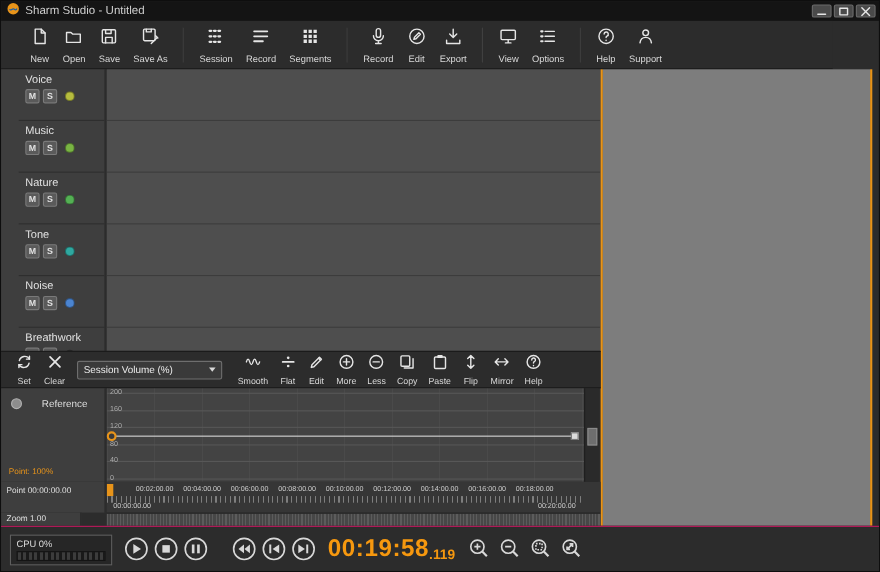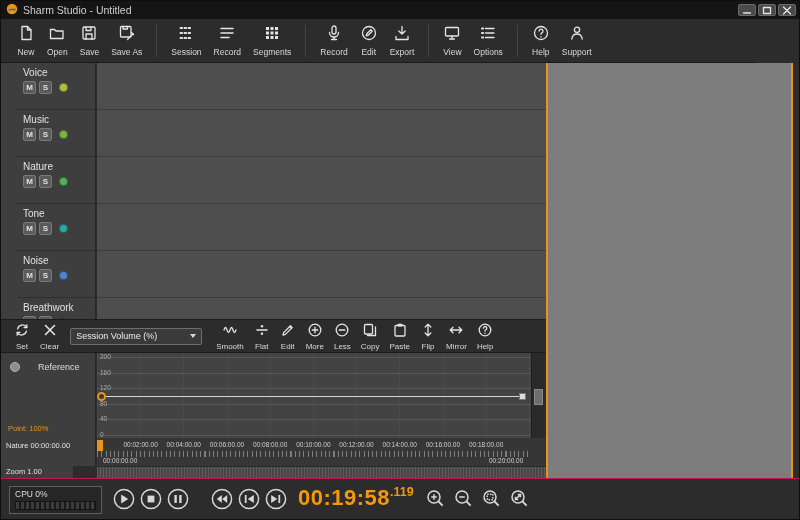--- a/index.html
+++ b/index.html
@@ -5,21 +5,21 @@
 *{margin:0;padding:0;box-sizing:border-box}
 body{background:#777;font-family:"Liberation Sans",sans-serif}
 .app{position:relative;width:800px;height:520px;background:#2c2c2c;overflow:hidden;border:1px solid #0e0e0e}
 .abs{position:absolute}
 
 .titlebar{left:0;top:0;width:800px;height:18px;background:#141414;display:flex;align-items:center;gap:5px;padding:0 5px}
 .title{font-size:10.5px;color:#cfcfcf}
 .wbtns{margin-left:auto;display:flex;gap:2px}
 .wbtn{width:18px;height:12px;background:#4a4a4a;border:1px solid #6b6b6b;border-radius:2px;display:flex;align-items:center;justify-content:center}
 
-.toolbar{left:0;top:18px;width:756px;height:44px;background:#2c2c2c;border-bottom:1px solid #1b1b1b;display:flex;align-items:center;padding-left:10px}
+.toolbar{left:0;top:18px;width:756px;height:44px;background:#2c2c2c;border-bottom:1px solid #1b1b1b;display:flex;align-items:center;padding-left:20px}
 .titem{display:flex;flex-direction:column;align-items:center;gap:1px;padding:0 6px;cursor:default}
 .tlabel{font-size:8.5px;color:#d9d9d9;white-space:nowrap}
 .tsep{width:1px;height:32px;background:#191919;border-right:1px solid #454545;margin:0 8px}
 .st{fill:none;stroke:#e5e5e5;stroke-width:1.3;stroke-linecap:round;stroke-linejoin:round}
 .fl{fill:#e5e5e5;stroke:none}
 .tst{fill:none;stroke:#d8d8d8;stroke-width:1.5}
 .tfl{fill:#d8d8d8;stroke:none}
 
 .theads{left:0;top:62px;width:95px;height:256px;background:#3e3e3e;border-right:1px solid #262626;overflow:hidden}
 .thead{position:absolute;left:16px;width:106px;height:47px;border-bottom:1px solid #2e2e2e}
@@ -65,21 +65,21 @@
 .zoomhead .rowlabel{padding-top:1px}
 .zoombar{left:96px;top:465px;width:449px;height:12px;background:repeating-linear-gradient(90deg,#5c5c5c 0 1px,#474747 1px 3px);border-top:1px solid #2a2a2a}
 
 .bottombar{left:0;top:477px;width:800px;height:43px;background:#2c2c2c;border-top:1px solid #be185d}
 .cpubox{position:absolute;left:8px;top:7px;width:93px;height:28px;border:1px solid #5e5e5e;background:#262626}
 .cpulabel{font-size:8.5px;color:#ddd;padding:2px 0 0 5px}
 .cpumeter{position:absolute;left:5px;right:5px;bottom:3px;height:9px;background:repeating-linear-gradient(90deg,#3c3c3c 0 3px,#191919 3px 5px);border:1px solid #141414}
 .transport{position:absolute;left:112px;top:9px;display:flex;gap:5px;align-items:center}
 .tbtn{width:22px;height:22px}
 .gapl{margin-left:17px}
-.timebox{position:absolute;left:297px;top:6px;display:flex;align-items:flex-start}
+.timebox{position:absolute;left:297px;top:6px;display:flex;align-items:flex-end}
 .timemain{font-size:22px;font-weight:bold;color:#f6980f;letter-spacing:.5px}
 .timefrac{font-size:12.5px;font-weight:bold;color:#f6980f}
 .zoomicons{position:absolute;left:424px;top:9px;display:flex;gap:6px}
 </style>
 </head>
 <body>
 
 <div class="app">
 
   <div class="abs titlebar">
@@ -387,21 +387,21 @@
     <div class="envline"></div>
     <div class="envpoint"></div>
     <div class="envhandle"></div>
   </div>
 
   <div class="abs vscroll">
     <div class="vthumb"></div>
   </div>
 
   <div class="abs rulerhead">
-    <div class="rowlabel">Nature 00:00:00.00</div>
+    <div class="rowlabel">Point 00:00:00.00</div>
   </div>
   <div class="abs ruler">
     <div class="markerhandle"></div>
     <div class="ticklabels">
       <span>00:02:00.00</span>
       <span>00:04:00.00</span>
       <span>00:06:00.00</span>
       <span>00:08:00.00</span>
       <span>00:10:00.00</span>
       <span>00:12:00.00</span>

